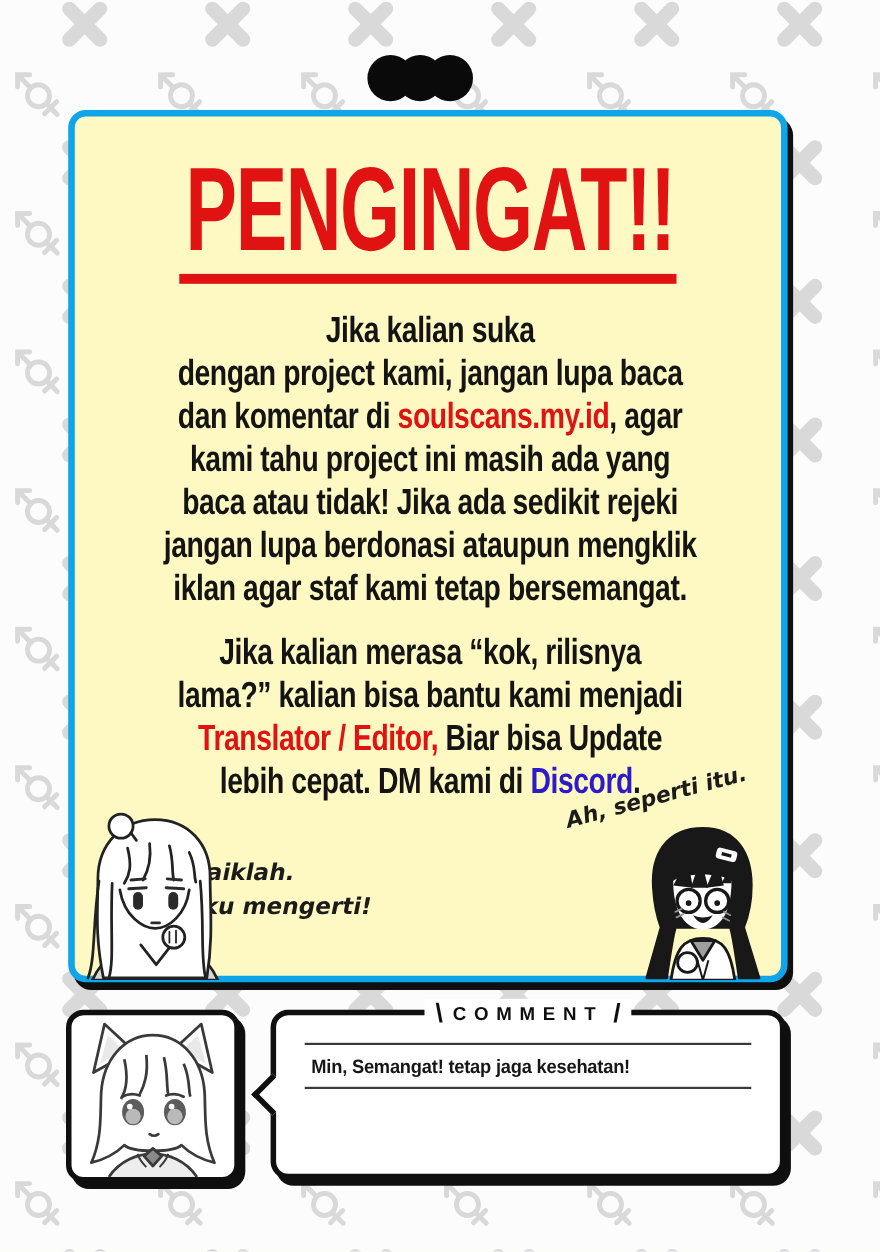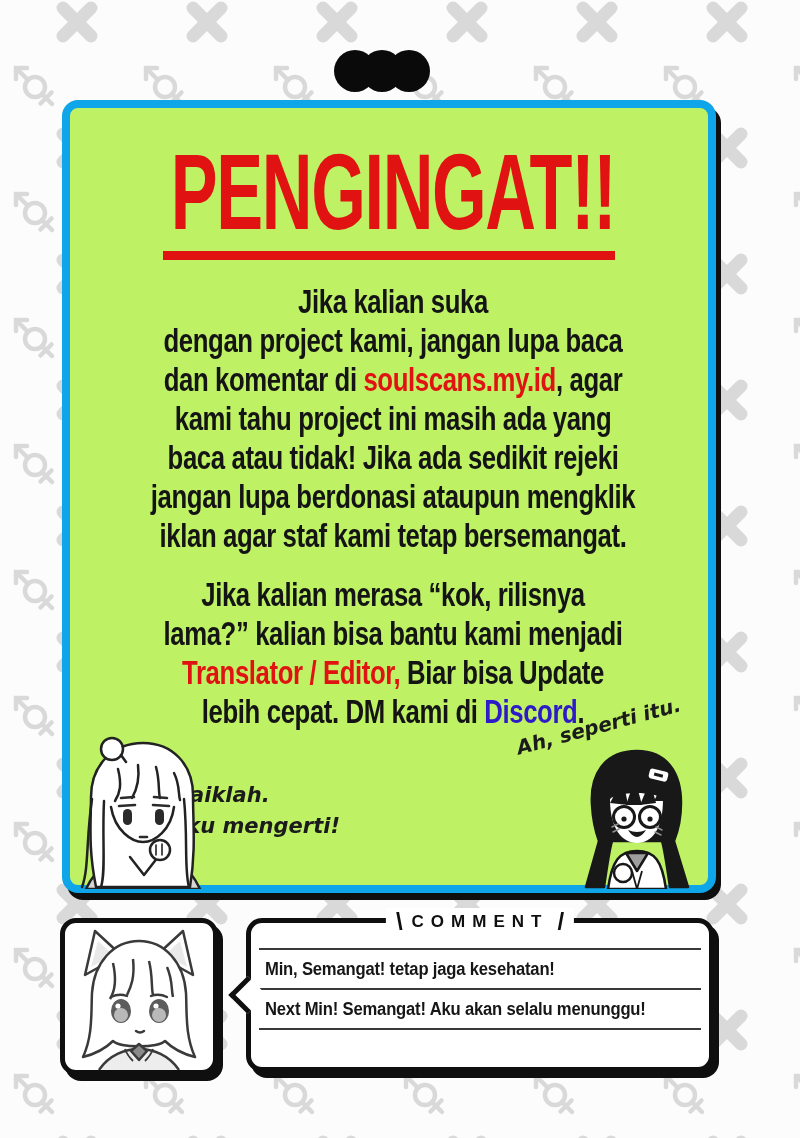--- a/index.html
+++ b/index.html
@@ -12,21 +12,21 @@
   #bg-pattern { position:absolute; inset:0; z-index:0; }
   .pat { position:absolute; }
 
   
   .dots { position:absolute; left:334px; top:50px; display:flex; z-index:2; }
   .dot { width:42px; height:42px; border-radius:50%; background:#0a0a0a; margin-right:-15px; }
 
   
   .card {
     position:absolute; left:62px; top:100px; width:654px; height:793px; z-index:1;
-    background:#bef264; border:8px solid #0ea5e9; border-radius:16px;
+    background:#fef9c3; border:6px solid #0ea5e9; border-radius:16px;
     box-shadow:5px 7px 0 #0f0f0f; box-sizing:border-box;
   }
   .title-wrap { width:900px; margin-left:-127px; transform:scaleX(0.65); transform-origin:50% 0; }
   .title {
     margin:30px 0 0; text-align:center; white-space:nowrap;
     font-size:108px; line-height:1.0; font-weight:bold; letter-spacing:-2px;
     color:var(--accent-red,#e01212);
   }
   .title-underline { width:452px; height:9px; background:var(--accent-red,#e01212); margin:5px auto 0; }
 
@@ -62,21 +62,21 @@
     border-left:5px solid #0f0f0f; border-bottom:5px solid #0f0f0f;
     transform:translateY(-50%) rotate(45deg);
   }
   .comment-header {
     position:absolute; top:-15px; left:50%; transform:translateX(-50%);
     background:#fff; padding:0 10px; display:flex; align-items:center; gap:9px;
     font-weight:bold; white-space:nowrap; color:#0f0f0f;
   }
   .comment-header .slash { font-size:24px; font-weight:bold; }
   .comment-header .header-text { font-size:17px; letter-spacing:7px; }
-  .rows { margin:25px 8px 0; }
+  .rows { margin:25px 26px 0; }
   .comment-row {
     height:38px; border-top:2px solid #3a3a3a; display:flex; align-items:center;
     padding-left:6px; font-weight:bold; font-size:17.5px; color:#161616;
   }
   .comment-row:last-child { border-bottom:2px solid #3a3a3a; }
   .comment-row .ctext { display:inline-block; transform:scaleX(0.95); transform-origin:0 50%; white-space:nowrap; letter-spacing:-0.2px; }
 </style>
 </head>
 <body>
 
@@ -1149,19 +1149,16 @@
     <div class="bubble-tail"></div>
     <div class="comment-header">
       <span class="slash">\</span>
       <span class="header-text">COMMENT</span>
       <span class="slash">/</span>
     </div>
     <div class="rows">
       <div class="comment-row">
           <span class="ctext">Min, Semangat! tetap jaga kesehatan!</span>
         </div>
-      <div class="comment-row">
-          <span class="ctext">Next Min! Semangat! Aku akan selalu menunggu!</span>
-        </div>
     </div>
   </section>
 
 </div>
 
 </body></html>

